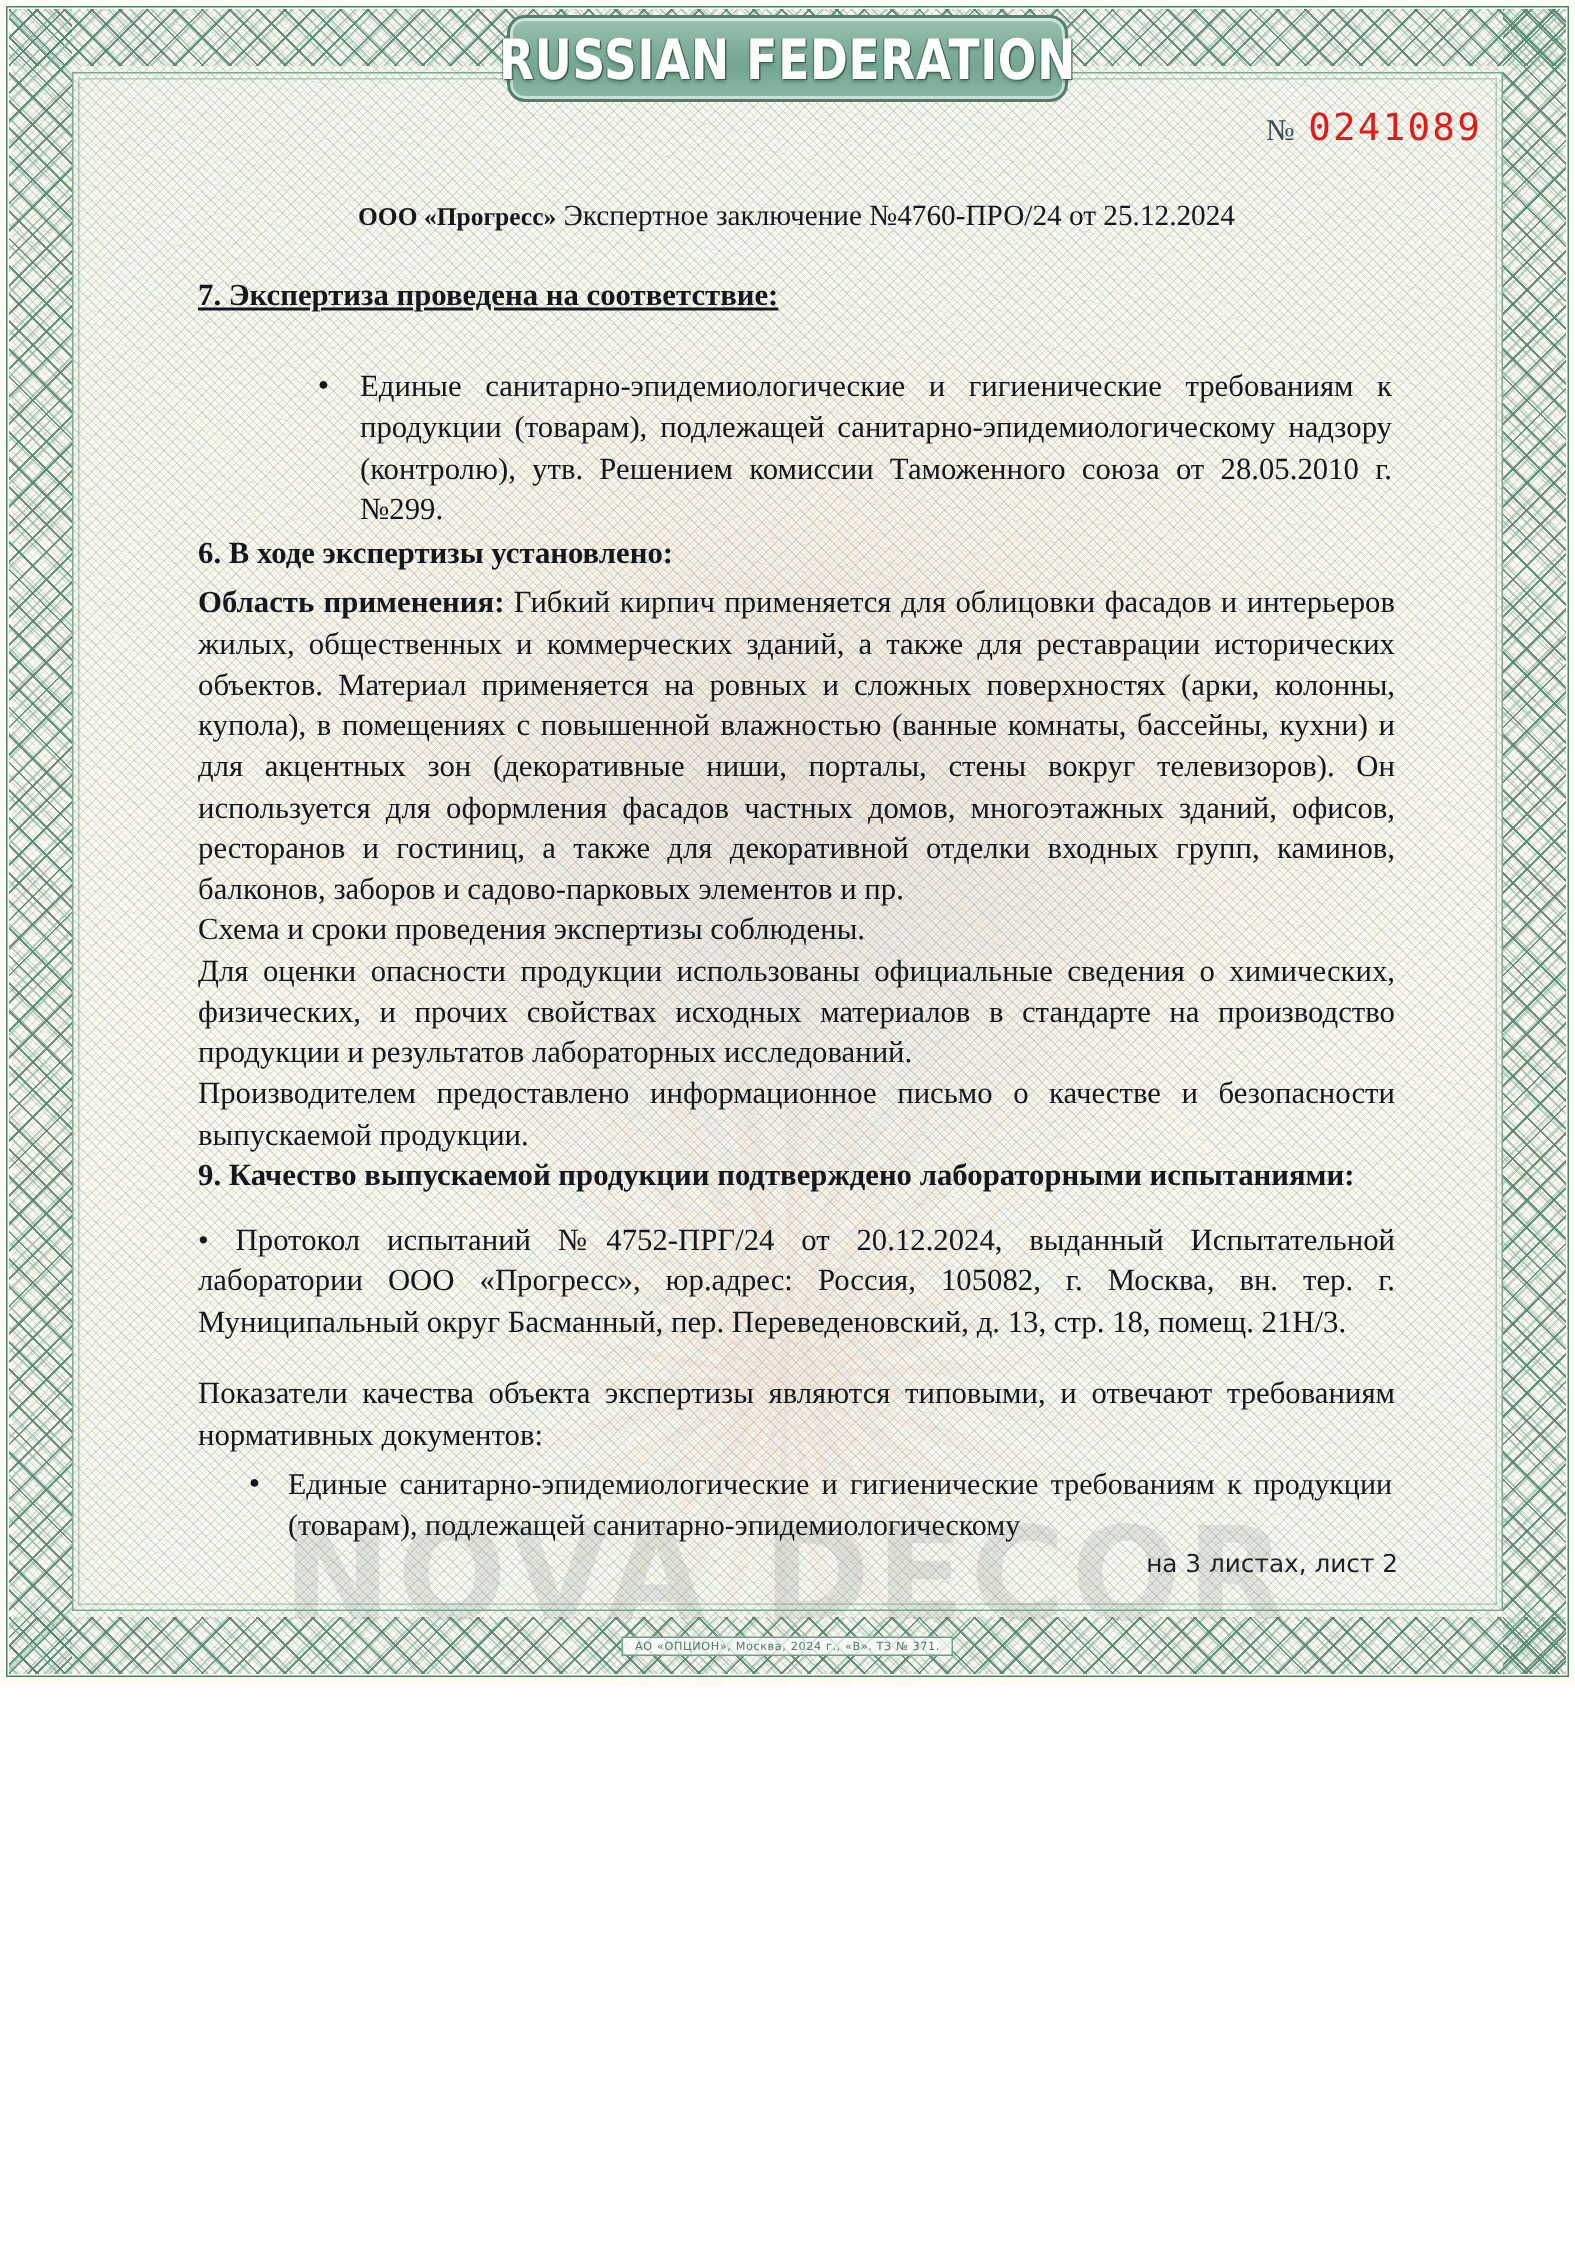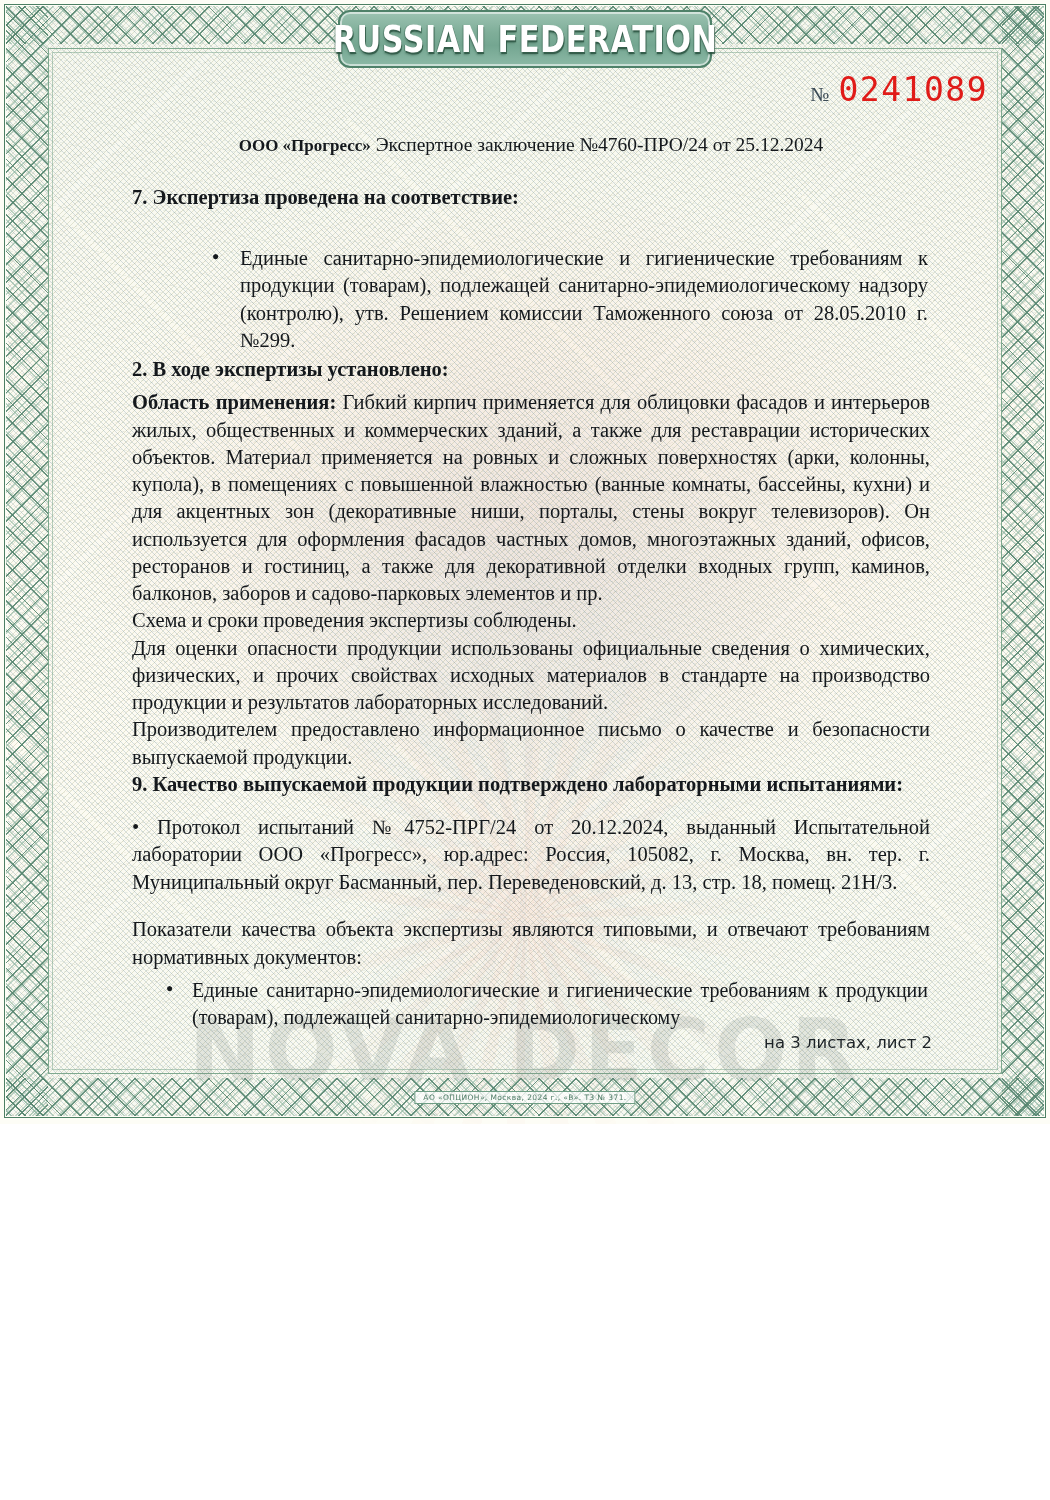--- a/index.html
+++ b/index.html
@@ -178,21 +178,21 @@
     gap: 9px;
     z-index: 11;
   }
   .serial-no {
     font-family: "Liberation Serif", serif;
     font-size: 20px;
     color: #3b4a55;
   }
   .serial-num {
     font-family: "DejaVu Sans Mono", "Liberation Mono", monospace;
-    font-size: 33px;
+    font-size: 25px;
     letter-spacing: 1.5px;
     color: #e01b18;
     font-weight: normal;
   }
 
   
   .watermark {
     position: absolute;
     left: 0; right: 0;
     top: 1000px;
@@ -226,21 +226,21 @@
     white-space: nowrap;
   }
   .doc-header .org { font-weight: bold; font-size: 17px; }
 
   h2.section {
     font-size: 20.5px;
     font-weight: bold;
     margin: 0 0 6px 0;
     padding: 0;
   }
-  .sec7  { margin-left: 8px; }
+  .sec7  { margin-left: 8px; text-decoration: underline; }
   .sec8  { margin-left: 8px; margin-top: 38px; }
   .sec9  { margin-top: 48px; text-align: justify; }
 
   ul.bullets {
     margin: 34px 0 0 0;
     padding-left: 108px;
     list-style: none;
   }
   ul.bullets li {
     position: relative;
@@ -351,21 +351,21 @@
     <div class="doc-header">
       <span class="org">ООО «Прогресс»</span><span> Экспертное заключение  №4760-ПРО/24 от 25.12.2024</span>
     </div>
 
     <h2 class="section sec7">7. Экспертиза проведена на соответствие:</h2>
 
     <ul class="bullets">
       <li>Единые санитарно-эпидемиологические и гигиенические требованиям к продукции (товарам), подлежащей санитарно-эпидемиологическому надзору (контролю), утв. Решением комиссии Таможенного союза от 28.05.2010 г. №299.</li>
     </ul>
 
-    <h2 class="section sec8">2. В ходе экспертизы установлено:</h2>
+    <h2 class="section sec8">6. В ходе экспертизы установлено:</h2>
 
     <p class="para gap-md">
       <span class="lead-bold">Область применения:</span><span> Гибкий кирпич применяется для облицовки фасадов и интерьеров жилых, общественных и коммерческих зданий, а также для реставрации исторических объектов. Материал применяется на ровных и сложных поверхностях (арки, колонны, купола), в помещениях с повышенной влажностью (ванные комнаты, бассейны, кухни) и для акцентных зон (декоративные ниши, порталы, стены вокруг телевизоров). Он используется для оформления фасадов частных домов, многоэтажных зданий, офисов, ресторанов и гостиниц, а также для декоративной отделки входных групп, каминов, балконов, заборов и садово-парковых элементов и пр.</span>
     </p>
 
     <p class="para gap-lg">Схема и сроки проведения экспертизы соблюдены.</p>
     <p class="para gap-lg">Для оценки опасности продукции использованы официальные сведения о химических, физических, и прочих свойствах исходных материалов в стандарте на производство продукции и результатов лабораторных исследований.</p>
     <p class="para gap-lg">Производителем предоставлено информационное письмо о качестве и безопасности выпускаемой продукции.</p>
 
     <h2 class="section sec9">9. Качество выпускаемой продукции подтверждено лабораторными испытаниями:</h2>

